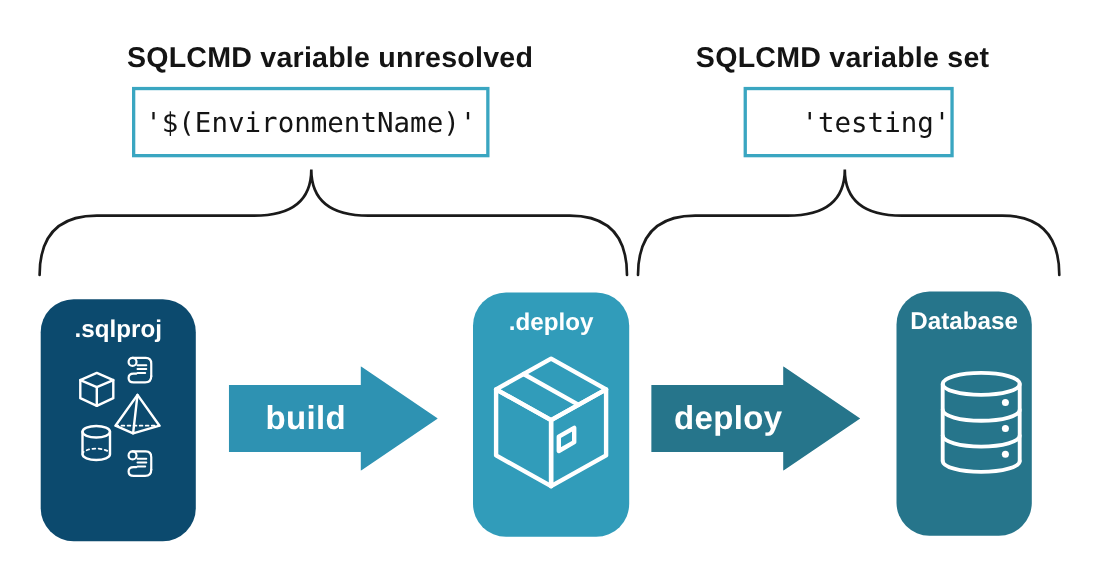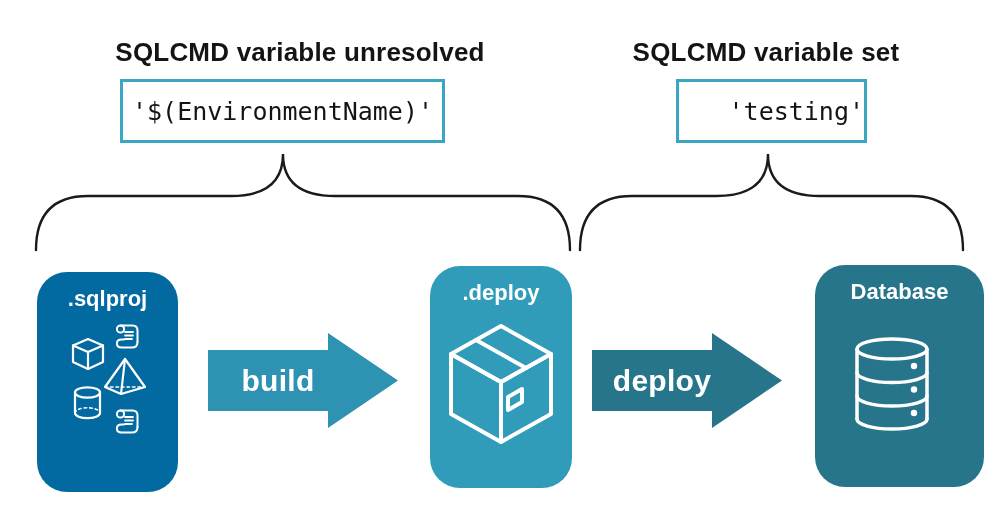--- a/index.html
+++ b/index.html
@@ -45,23 +45,23 @@
   .braces {
     position: absolute;
     left: 0; top: 0;
     width: 1000px; height: 522px;
     pointer-events: none;
   }
   .stage {
     position: absolute;
     border-radius: 30px;
   }
-  .stage.sqlproj  { left: 37px;  top: 272px; width: 141px; height: 220px; background: #0369a1; }
+  .stage.sqlproj  { left: 37px;  top: 272px; width: 141px; height: 220px; background: #0c4a6e; }
   .stage.dacpac   { left: 430px; top: 266px; width: 142px; height: 222px; background: #319CBA; }
-  .stage.database { left: 815px; top: 265px; width: 169px; height: 222px; background: #26758B; }
+  .stage.database { left: 815px; top: 265px; width: 123px; height: 222px; background: #26758B; }
   .stage-label {
     position: absolute;
     left: 0; right: 0;
     top: 14px;
     text-align: center;
     font-size: 22px;
     font-weight: 700;
     color: #ffffff;
   }
   .stage-icon {

